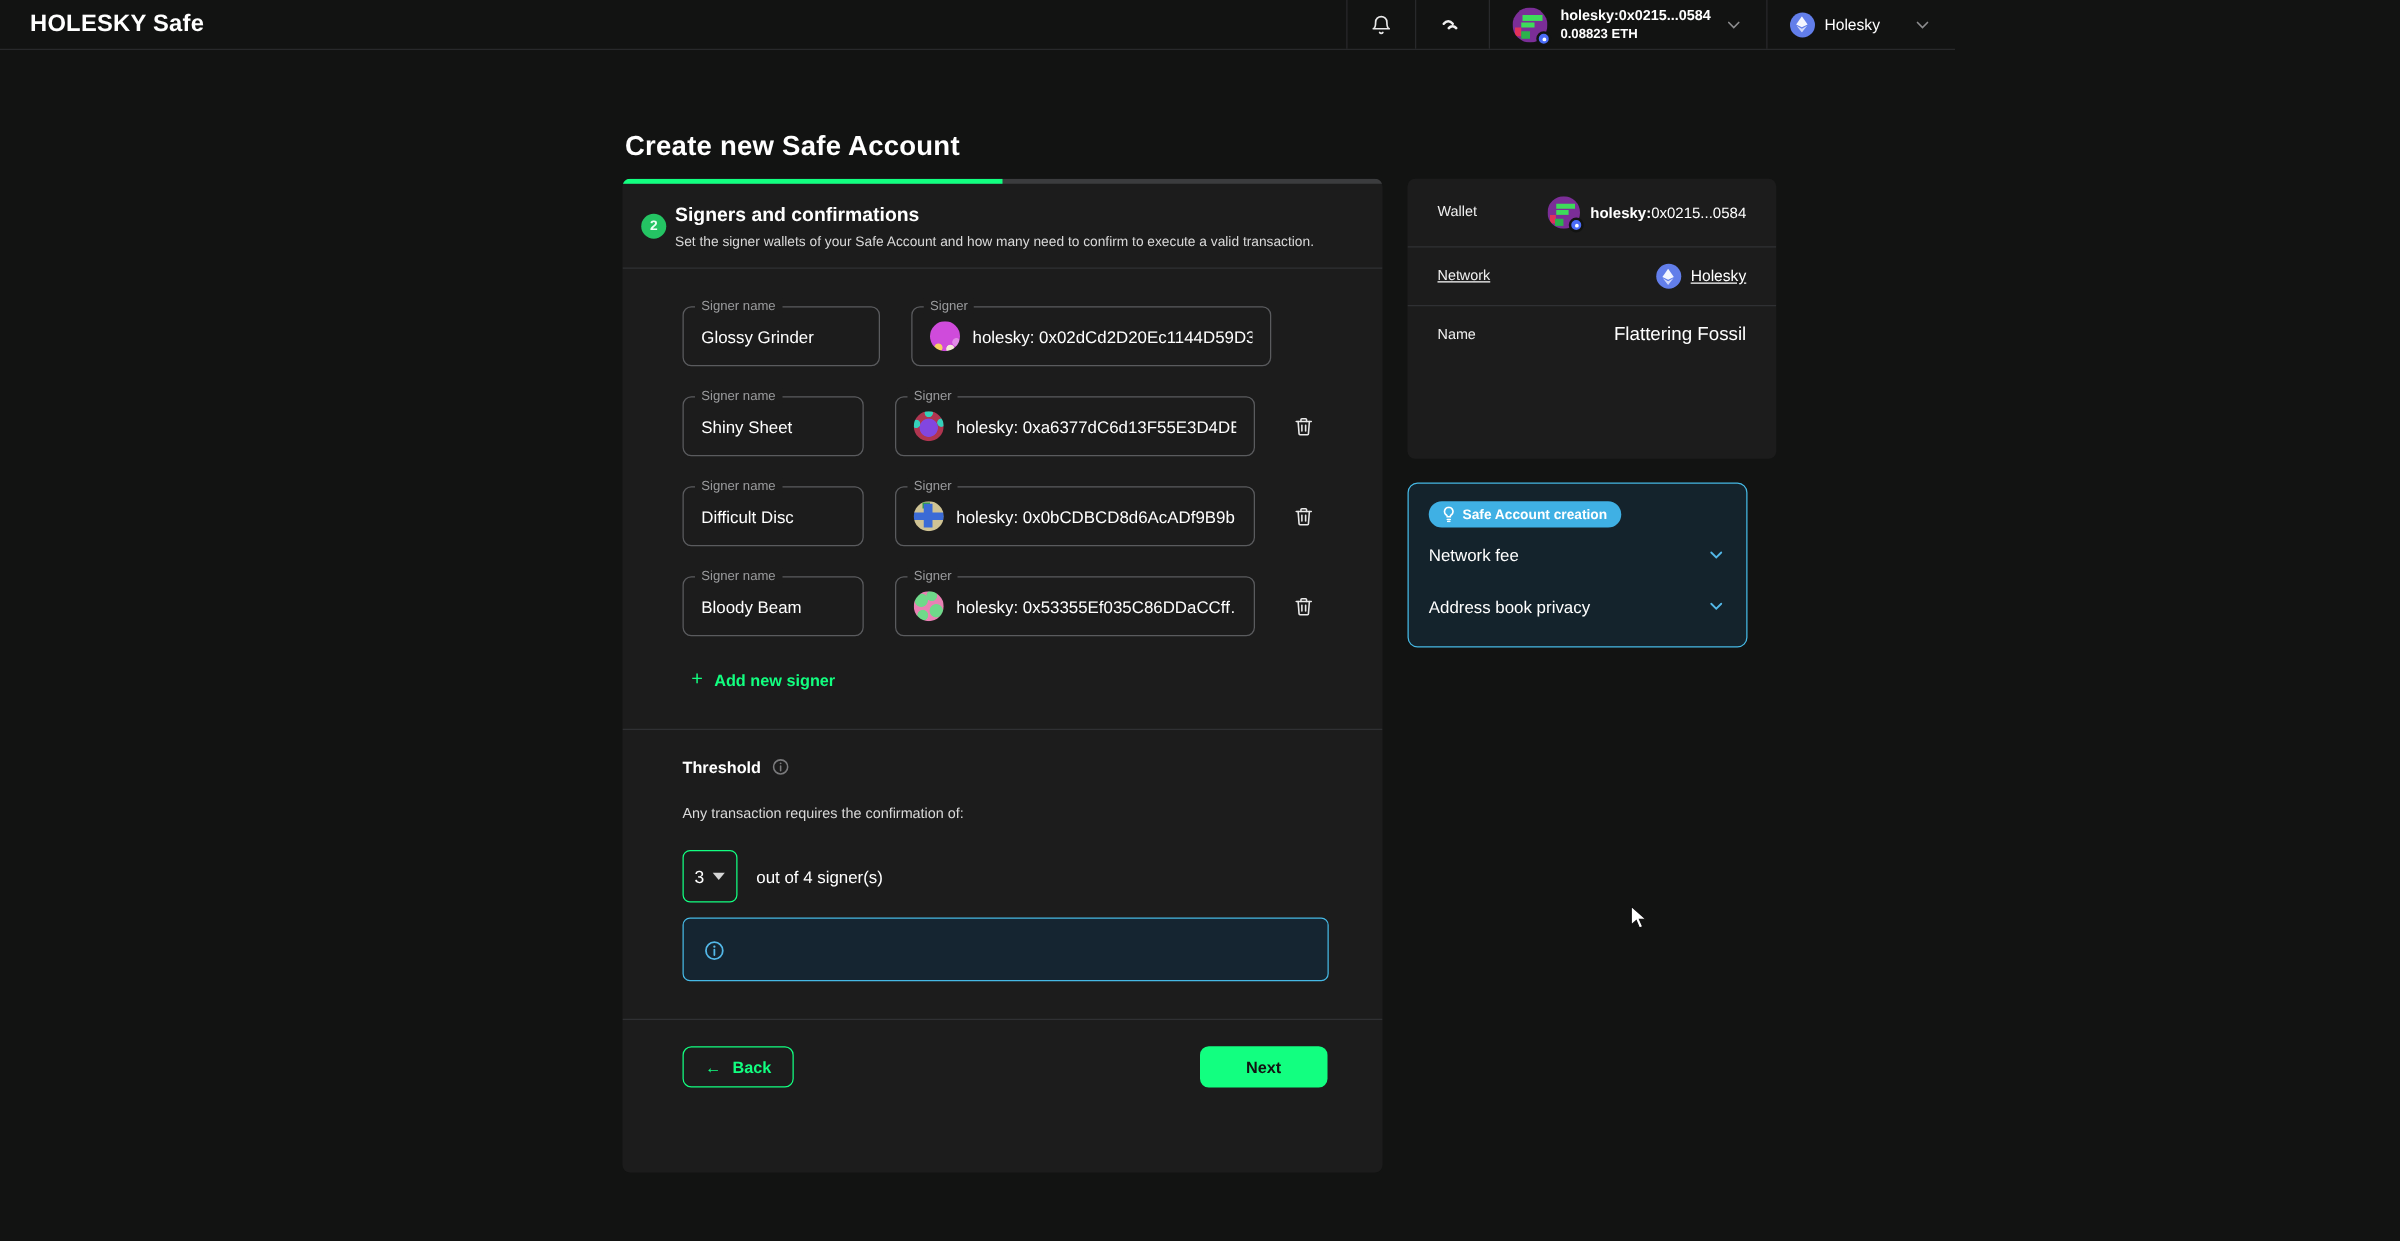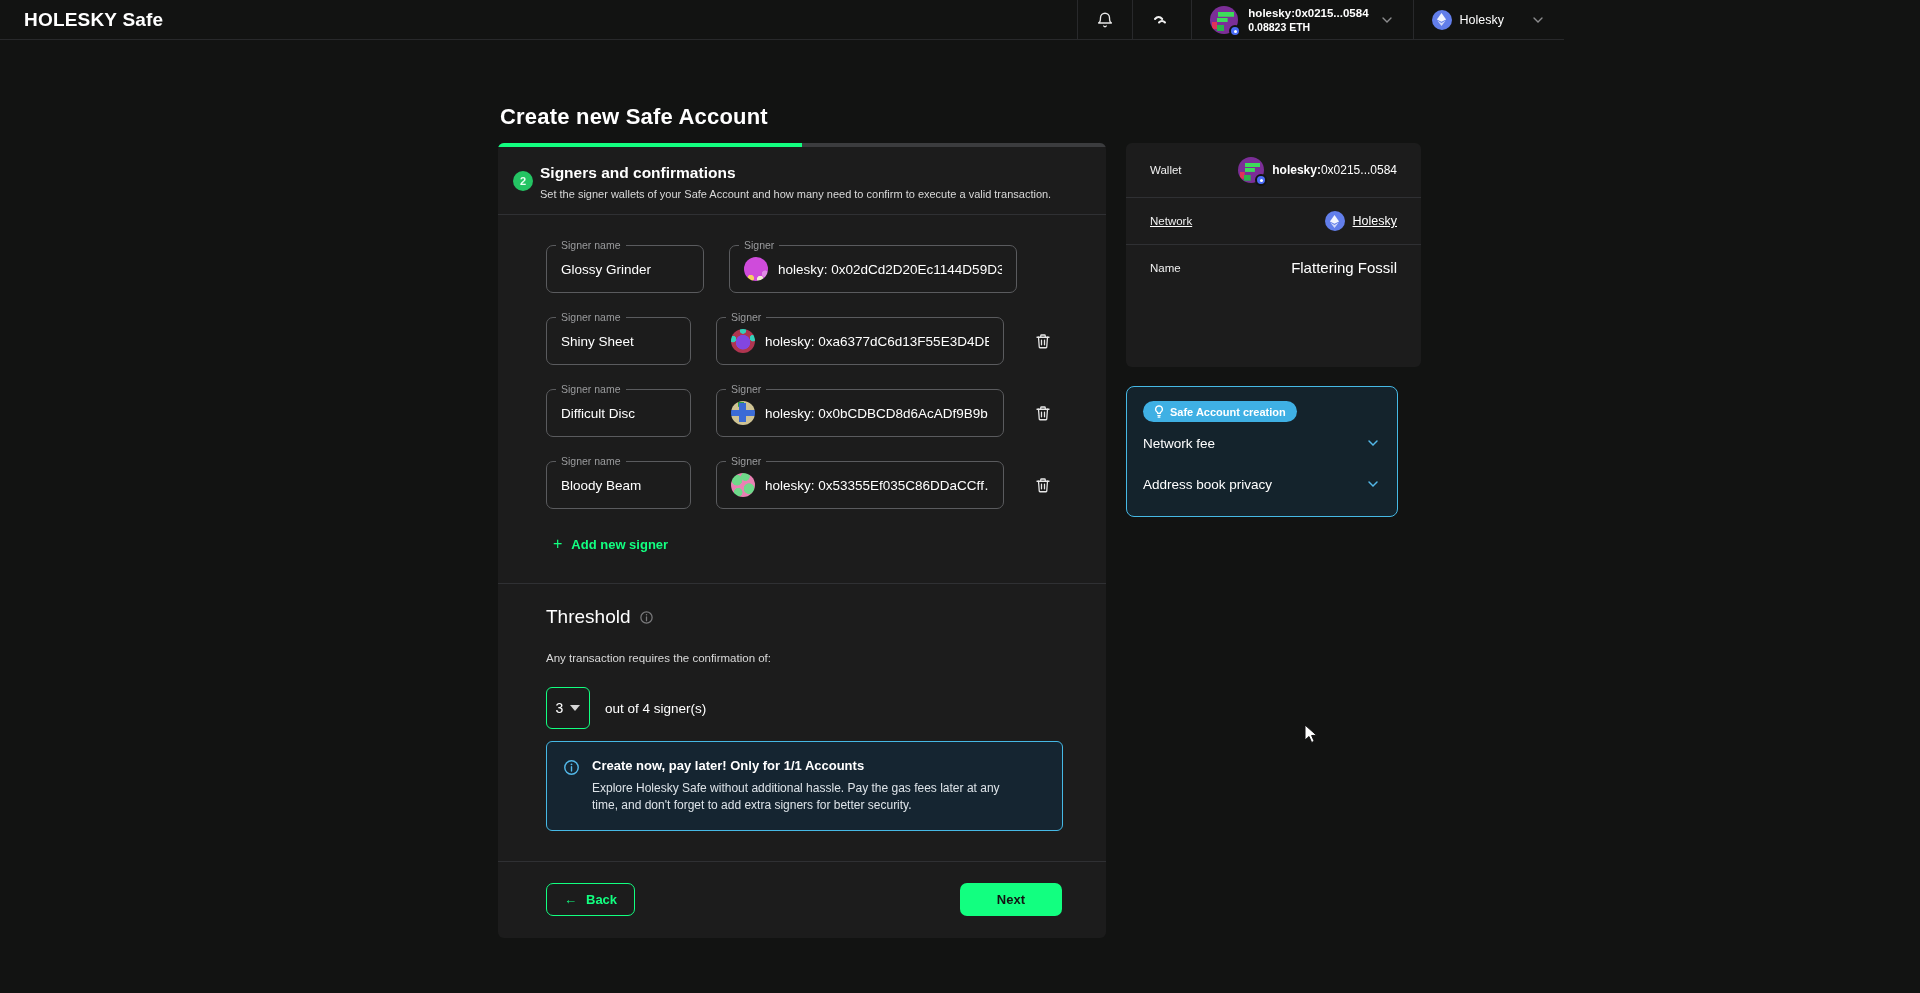--- a/index.html
+++ b/index.html
@@ -97,21 +97,21 @@
   .trash-btn { margin-left:24px; background:none; border:none; cursor:pointer; display:flex; padding:6px; }
   .add-signer {
     display:inline-flex; align-items:center; gap:9px; margin:2px 0 30px 7px;
     color:#12ff80; font-size:13px; font-weight:bold; cursor:pointer; background:none; border:none;
     font-family:"Liberation Sans", sans-serif;
   }
   .add-signer .plus { font-size:16px; font-weight:normal; }
 
   .threshold-sec { border-top:1px solid #2f3033; padding:22px 48px 0 48px; }
   .th-title-row { display:flex; align-items:center; gap:8px; }
-  .th-title { font-size:19px; font-weight:normal; }
+  .th-title { font-size:13px; font-weight:bold; }
   .th-sub { margin-top:24px; font-size:11.5px; color:#d9d9d9; }
   .th-controls { margin-top:23px; display:flex; align-items:center; gap:15px; }
   .th-select {
     width:44px; height:42px; border:1px solid #12ff80; border-radius:6px;
     display:flex; align-items:center; justify-content:center; gap:7px;
     font-size:14px; cursor:pointer; background:transparent; color:#fff;
   }
   .th-suffix { font-size:13.5px; }
   .alert {
     margin-top:12px; border:1px solid #46b9e5; border-radius:6px; background:#152531;
@@ -346,24 +346,20 @@
     </div>
 
     <div class="alert">
       <span class="icon" style="margin-top:2px">
         <svg width="17" height="17" viewBox="0 0 24 24" fill="none" stroke="#53b8e8" stroke-width="2">
             <circle cx="12" cy="12" r="9.5"></circle>
             <path d="M12 11v6" stroke-linecap="round"></path>
             <circle cx="12" cy="7.5" r="1.3" fill="#53b8e8" stroke="none"></circle>
           </svg>
       </span>
-      <div>
-        <div class="alert-title">Create now, pay later! Only for 1/1 Accounts</div>
-        <div class="alert-body">Explore Holesky Safe without additional hassle. Pay the gas fees later at any time, and don't forget to add extra signers for better security.</div>
-      </div>
     </div>
   </div>
 
   <div class="card-footer">
     <button class="btn-back">
       <span>←</span>
       <span>Back</span>
     </button>
     <button class="btn-next">Next</button>
   </div>

